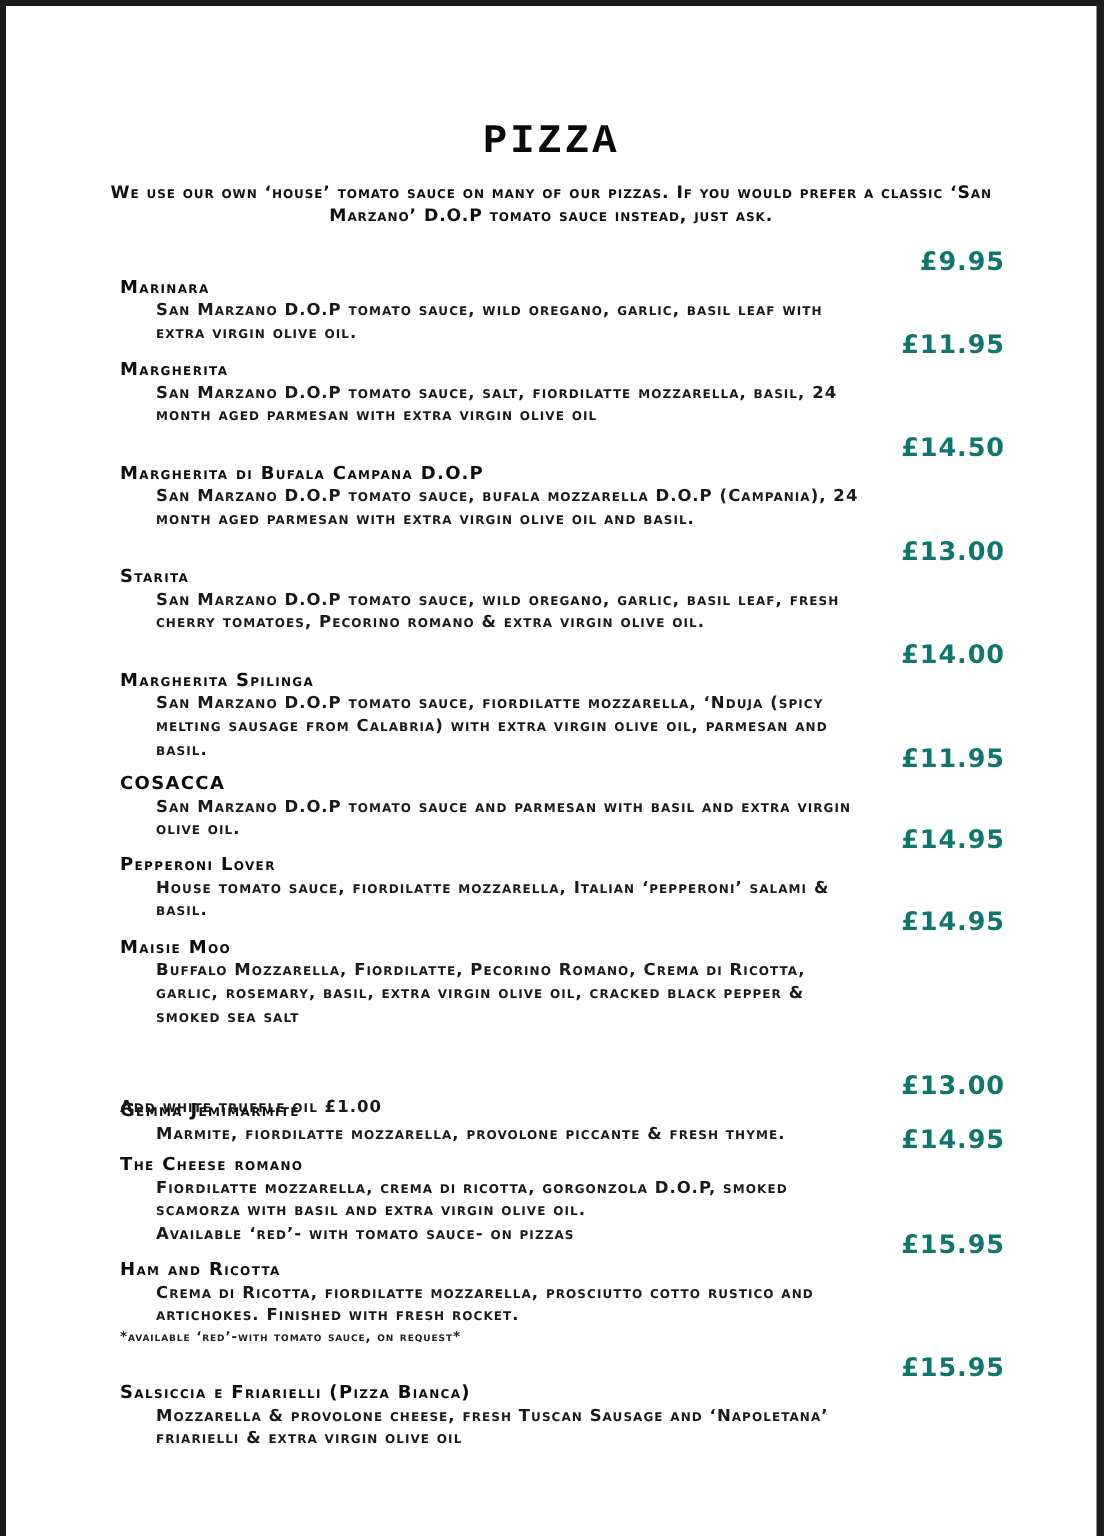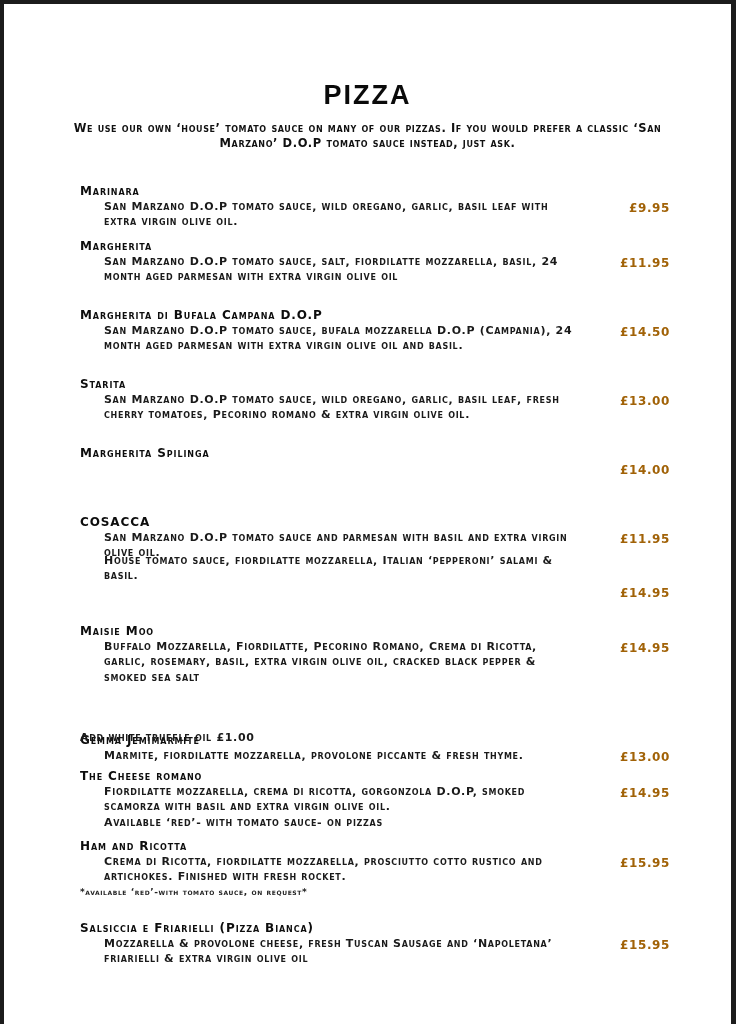--- a/index.html
+++ b/index.html
@@ -10,42 +10,41 @@
       font-family: "DejaVu Sans", sans-serif;
       color: #111;
     }
     .page {
       position: absolute; left: 4px; top: 4px; width: 727px; height: 1020px;
       background: #ffffff;
     }
     .title {
       position: absolute; left: 0; width: 727px; top: 76px;
       text-align: center;
-      font-family: Liberation Sans, sans-serif;
+      font-family: Liberation Mono, monospace;
       font-weight: bold; font-size: 27px; letter-spacing: 2px;
       color: #0a0a0a;
     }
     .intro {
       position: absolute; left: 40px; width: 647px; top: 117px;
       text-align: center;
       font-family: "DejaVu Sans", sans-serif;
       font-weight: bold; font-size: 11.5px; line-height: 14.5px;
       font-variant: small-caps; letter-spacing: 0.6px;
       color: #111;
     }
     .item { position: absolute; left: 76px; width: 590px; }
     .item-name {
       font-weight: bold; font-size: 12px; line-height: 15px;
       font-variant: small-caps; letter-spacing: 0.9px; color: #0d0d0d; margin-top: 16px;
     }
     .item-price {
       position: absolute; right: 0; top: 0;
-      font-size: 12px; line-height: 15px; font-weight: bold; letter-spacing: 0.6px;
-      color: #a16207;
-      margin-top: 33px;
+      font-size: 17px; line-height: 15px; font-weight: bold; letter-spacing: 0.6px;
+      color: #0f766e;
     }
     .item-desc {
       width: 470px; font-size: 11px; line-height: 15.3px;
       font-variant: small-caps; letter-spacing: 0.7px; color: #1a1a1a;
       font-weight: bold;
       margin-left: 24px;
     }
     .item-note {
       font-size: 9px; line-height: 14px; font-variant: small-caps;
       letter-spacing: 0.6px; color: #222; font-weight: bold;
@@ -83,29 +82,31 @@
 
   <div class="item" style="top:357px">
     <div class="item-name">Starita</div>
     <div class="item-price">£13.00</div>
     <div class="item-desc">San Marzano D.O.P tomato sauce, wild oregano, garlic, basil leaf, fresh cherry tomatoes, Pecorino romano &amp; extra virgin olive oil.</div>
   </div>
 
   <div class="item" style="top:426px">
     <div class="item-name">Margherita Spilinga</div>
     <div class="item-price">£14.00</div>
+    <div class="item-desc">San Marzano D.O.P tomato sauce, fiordilatte mozzarella, ‘Nduja (spicy melting sausage from Calabria) with extra virgin olive oil, parmesan and basil.</div>
   </div>
 
   <div class="item" style="top:495px">
     <div class="item-name">COSACCA</div>
     <div class="item-price">£11.95</div>
     <div class="item-desc">San Marzano D.O.P tomato sauce and parmesan with basil and extra virgin olive oil.</div>
   </div>
 
   <div class="item" style="top:549px">
+    <div class="item-name">Pepperoni Lover</div>
     <div class="item-price">£14.95</div>
     <div class="item-desc">House tomato sauce, fiordilatte mozzarella, Italian ‘pepperoni’ salami &amp; basil.</div>
   </div>
 
   <div class="item" style="top:604px">
     <div class="item-name">Maisie Moo</div>
     <div class="item-price">£14.95</div>
     <div class="item-desc">Buffalo Mozzarella, Fiordilatte, Pecorino Romano, Crema di Ricotta, garlic, rosemary, basil, extra virgin olive oil, cracked black pepper &amp; smoked sea salt</div>
   </div>
 

